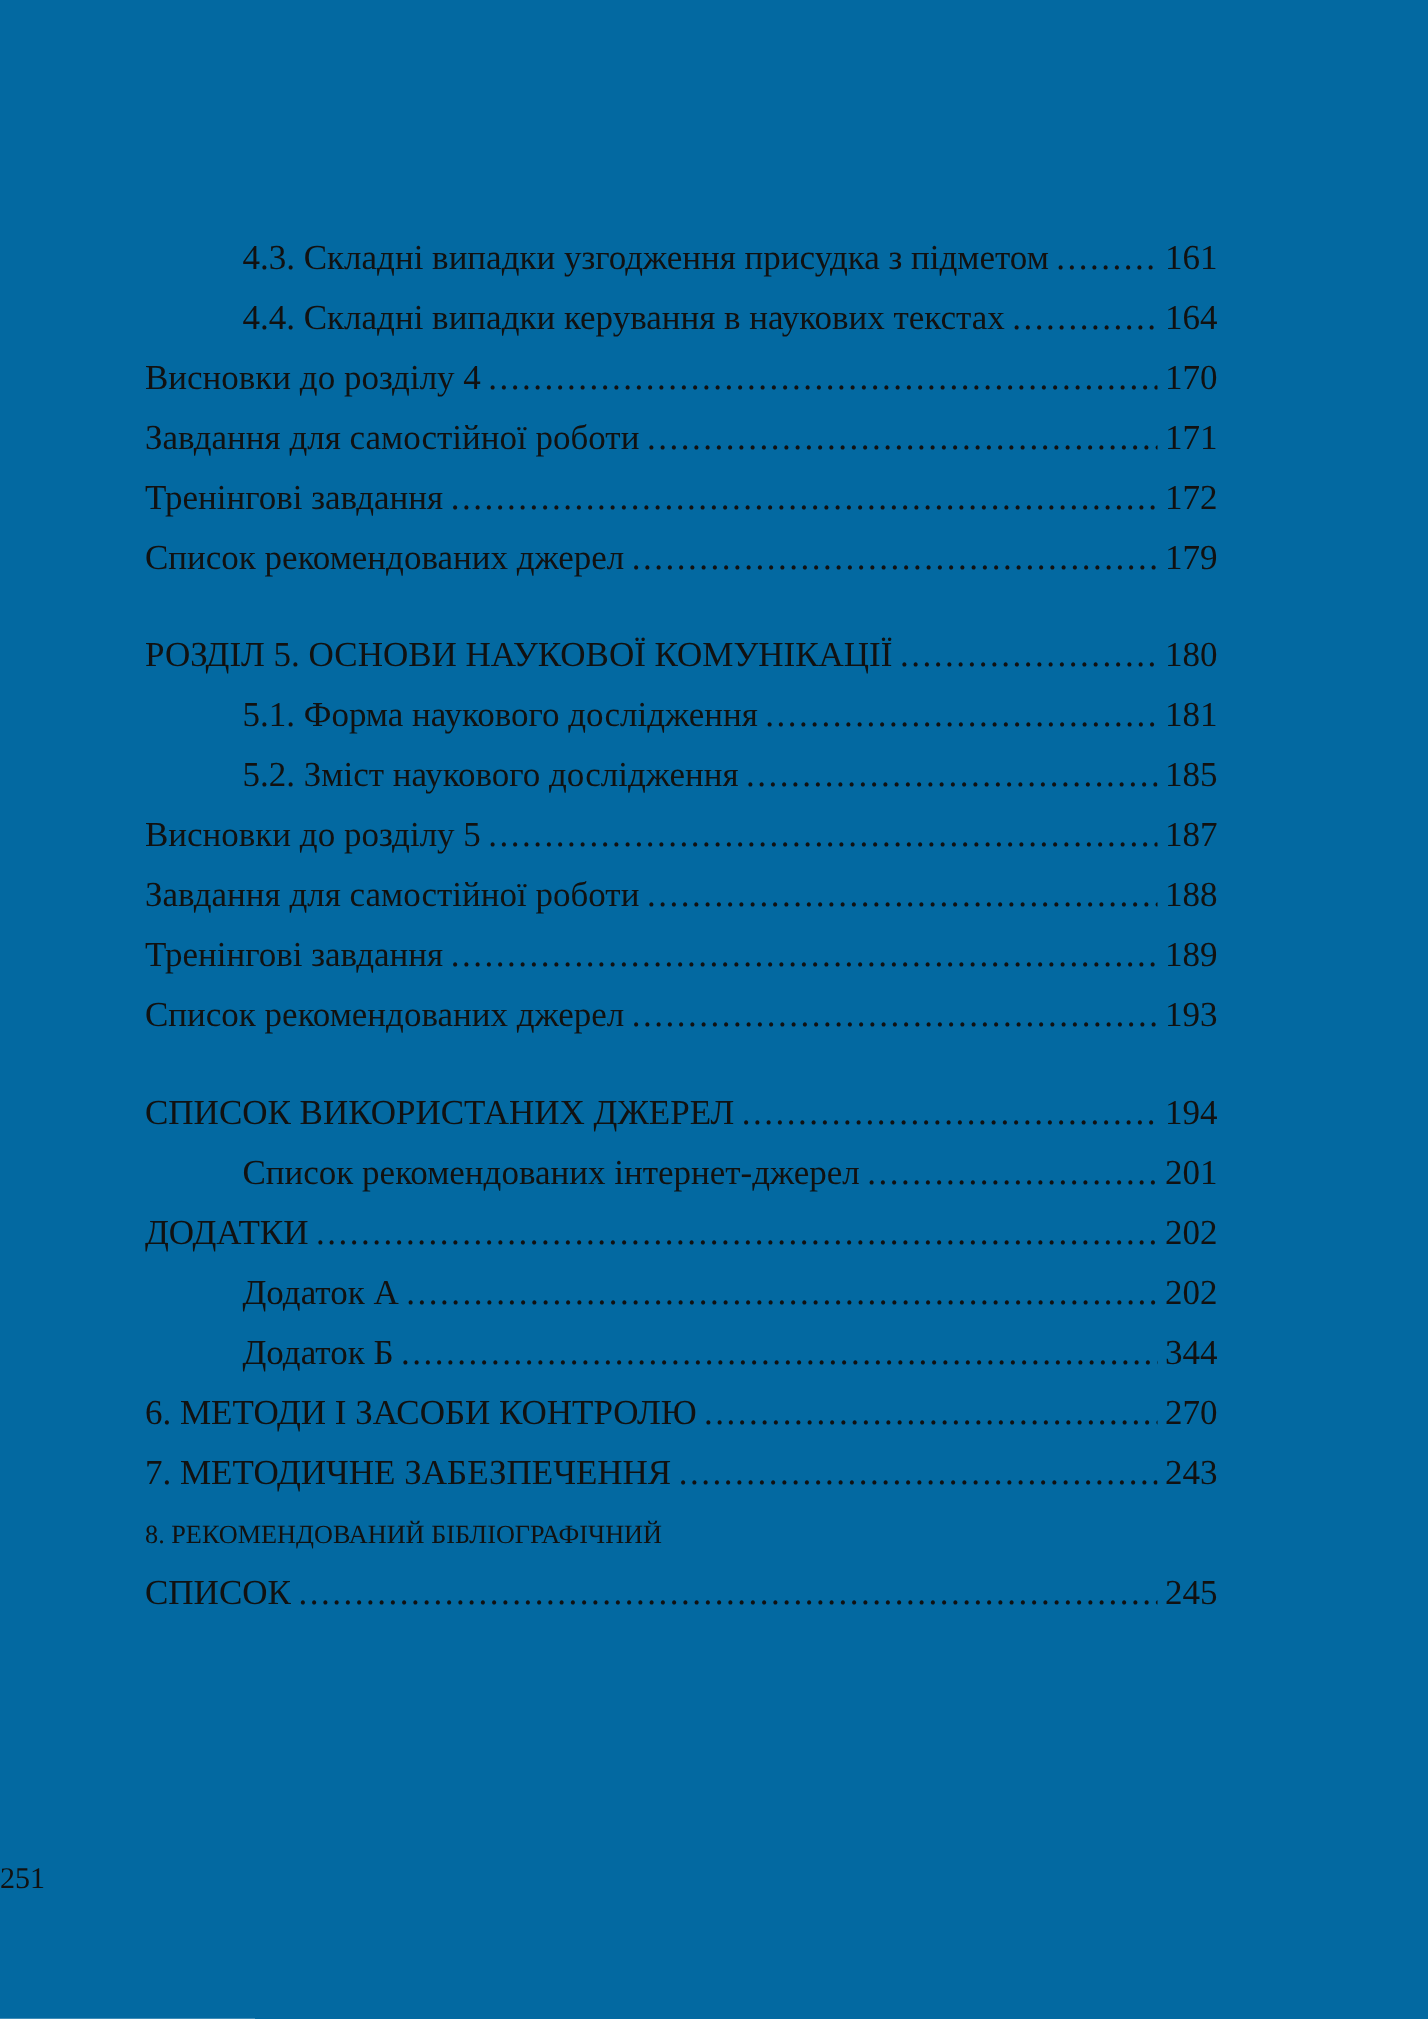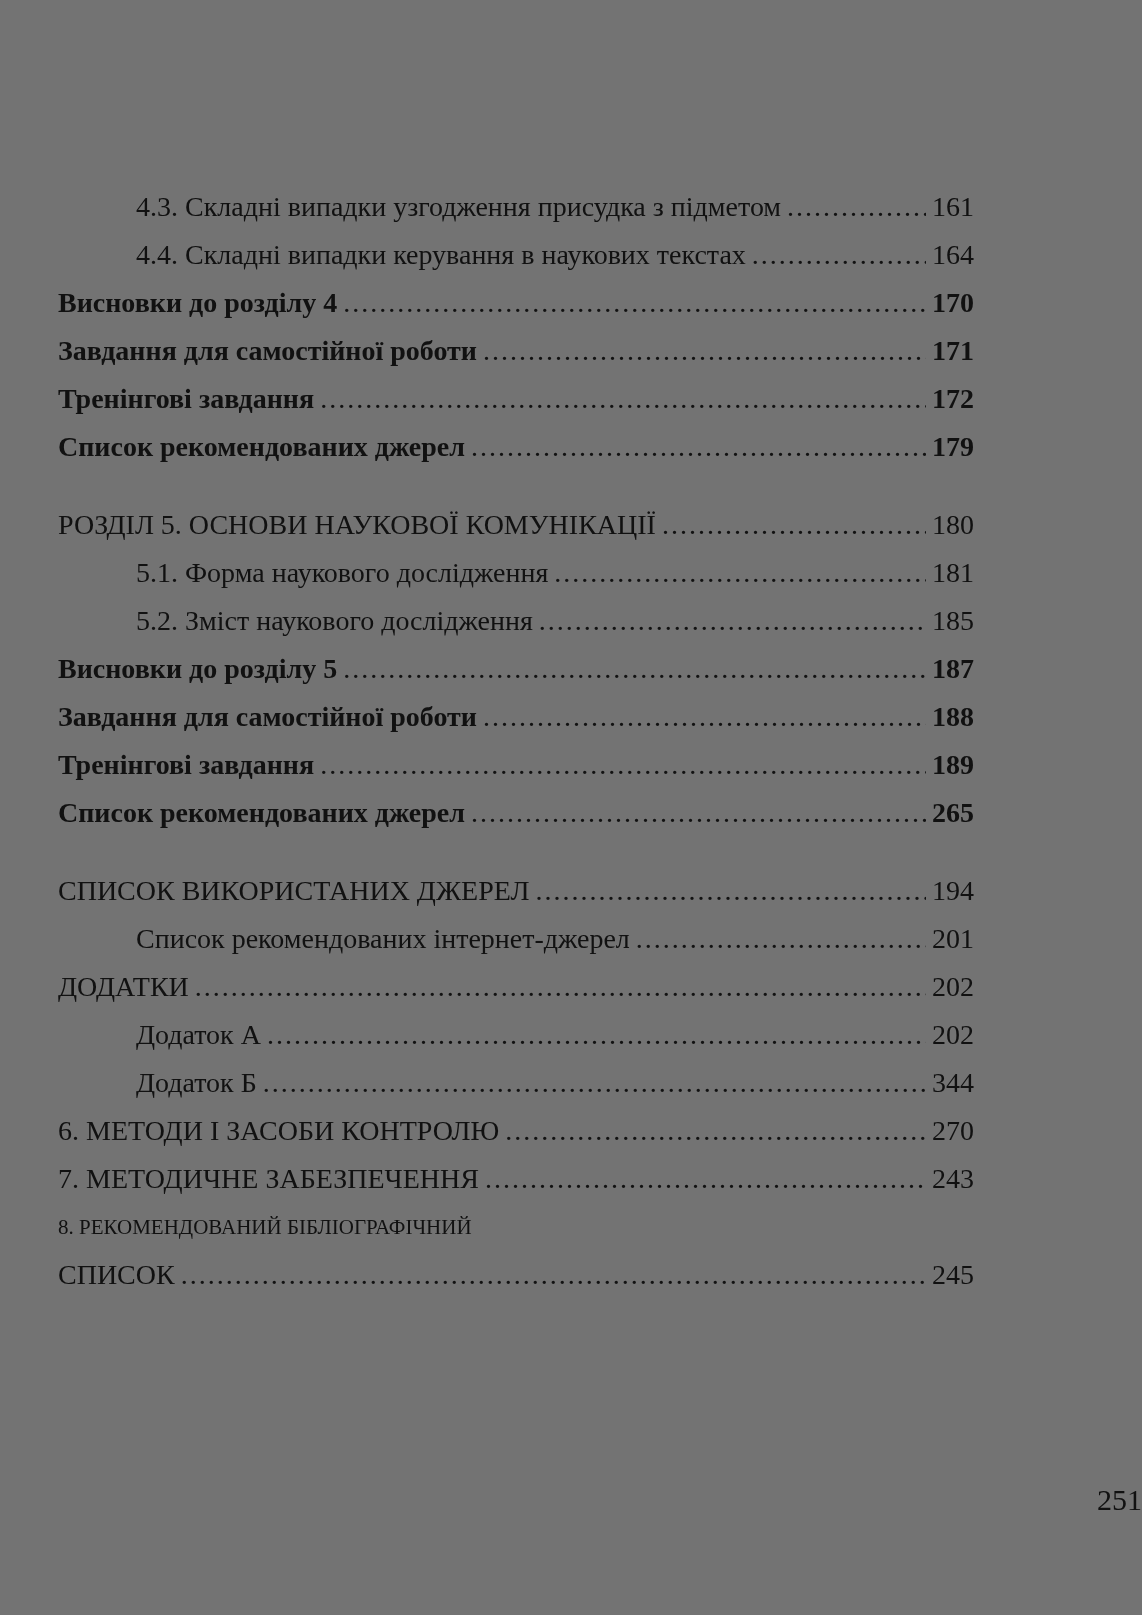--- a/index.html
+++ b/index.html
@@ -8,22 +8,22 @@
     width: 1142px;
     height: 1615px;
     position: relative;
     font-family: "Liberation Serif", serif;
     color: #111111;
     overflow: hidden;
   }
   .doc-page {
     position: absolute;
     inset: 0;
-    background: #737373;
-    padding: 190px 168px 0 58px;
+    background: #0369a1;
+    padding: 190px 168px 0 116px;
   }
   .toc { width: 100%; }
   .toc-entry {
     display: flex;
     align-items: baseline;
     font-size: 28px;
     line-height: 34px;
     margin-bottom: 14px;
   }
   .toc-entry .label { white-space: nowrap; }
@@ -34,35 +34,35 @@
     min-width: 16px;
     margin: 0 2px 0 6px;
     font-weight: normal;
   }
   .toc-entry .dots::after {
     content: "......................................................................................................................................................";
     letter-spacing: 2px;
   }
   .toc-entry .page-num { white-space: nowrap; padding-left: 4px; }
   .indent { padding-left: 78px; }
-  .bold { font-weight: bold; justify-content: flex-end; }
+  .bold { font-weight: normal; justify-content: flex-end; }
   .gap-before { margin-top: 44px; }
   .two-line .line1 {
     font-size: 21px;
     line-height: 34px;
     margin-bottom: 14px;
     white-space: nowrap;
   }
   .footer {
     position: absolute;
     bottom: 98px;
     left: 0;
     right: 0;
-    text-align: right;
-    font-size: 30px;
+    text-align: left;
+    font-size: 24px;
   }
 </style>
 </head>
 <body>
 
 <div class="doc-page">
   <div class="toc">
 
     <div class="toc-entry indent">
       <span class="label">4.3. Складні випадки узгодження присудка з підметом</span>
@@ -132,21 +132,21 @@
 
     <div class="toc-entry bold">
       <span class="label">Тренінгові завдання</span>
       <span class="dots"></span>
       <span class="page-num">189</span>
     </div>
 
     <div class="toc-entry bold">
       <span class="label">Список рекомендованих джерел</span>
       <span class="dots"></span>
-      <span class="page-num">265</span>
+      <span class="page-num">193</span>
     </div>
 
     <div class="toc-entry gap-before">
       <span class="label">СПИСОК ВИКОРИСТАНИХ ДЖЕРЕЛ</span>
       <span class="dots"></span>
       <span class="page-num">194</span>
     </div>
 
     <div class="toc-entry indent">
       <span class="label">Список рекомендованих інтернет-джерел</span>

